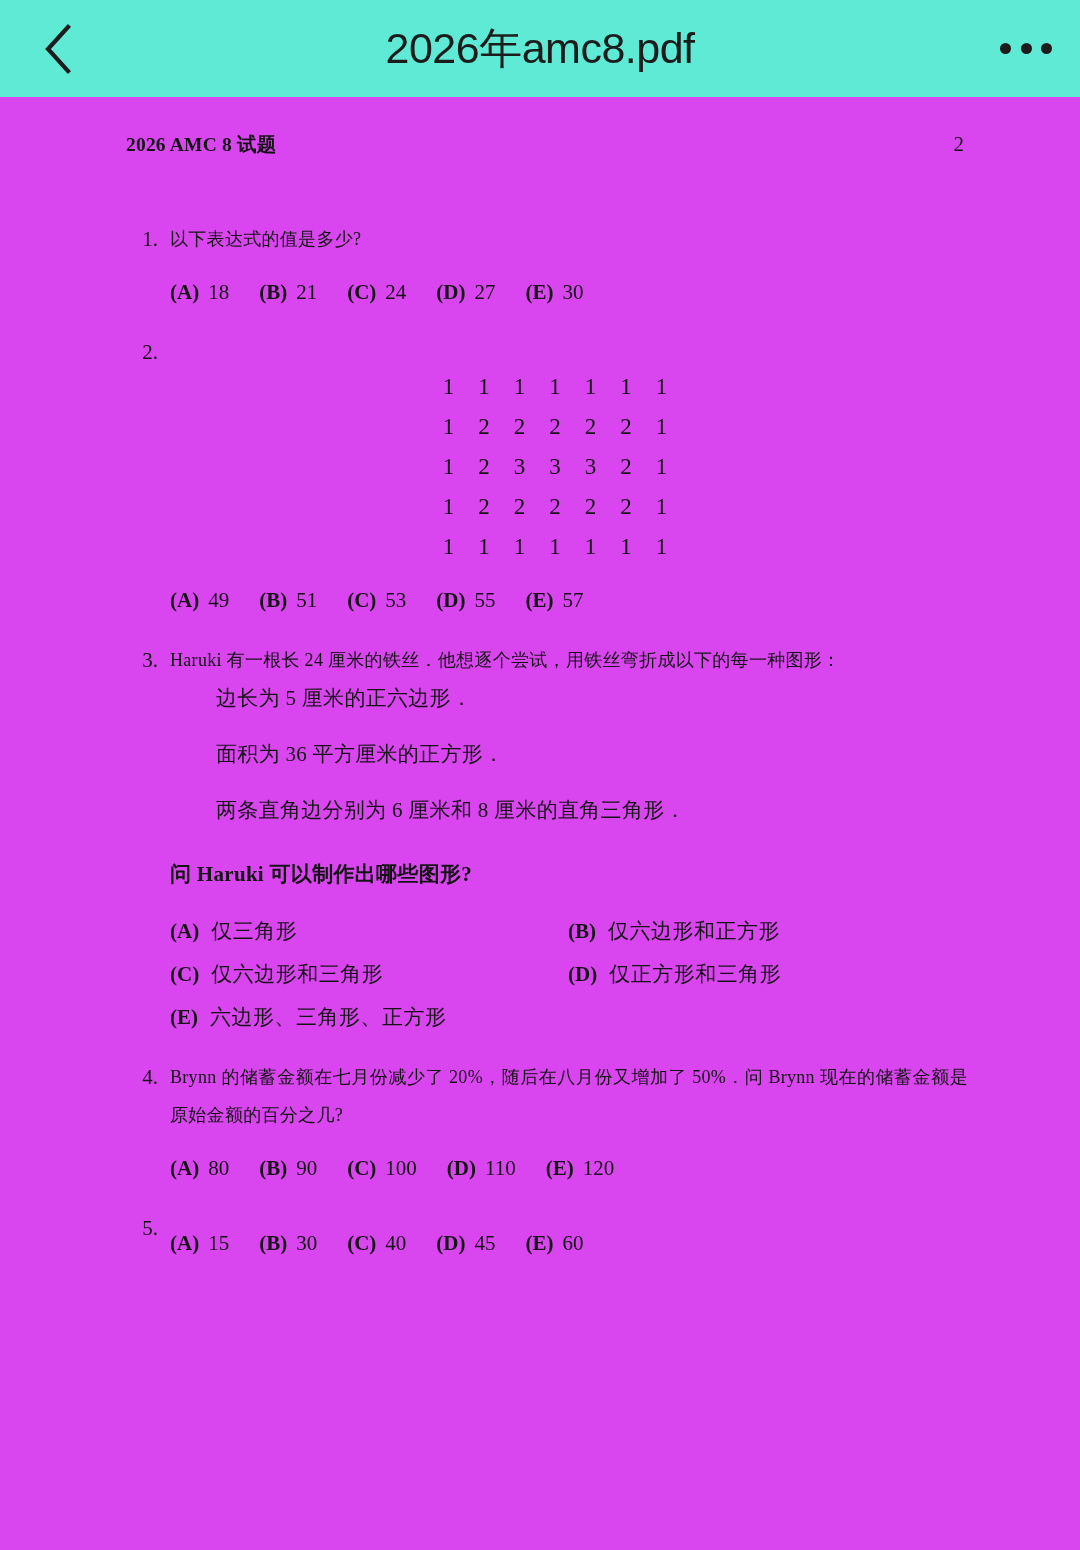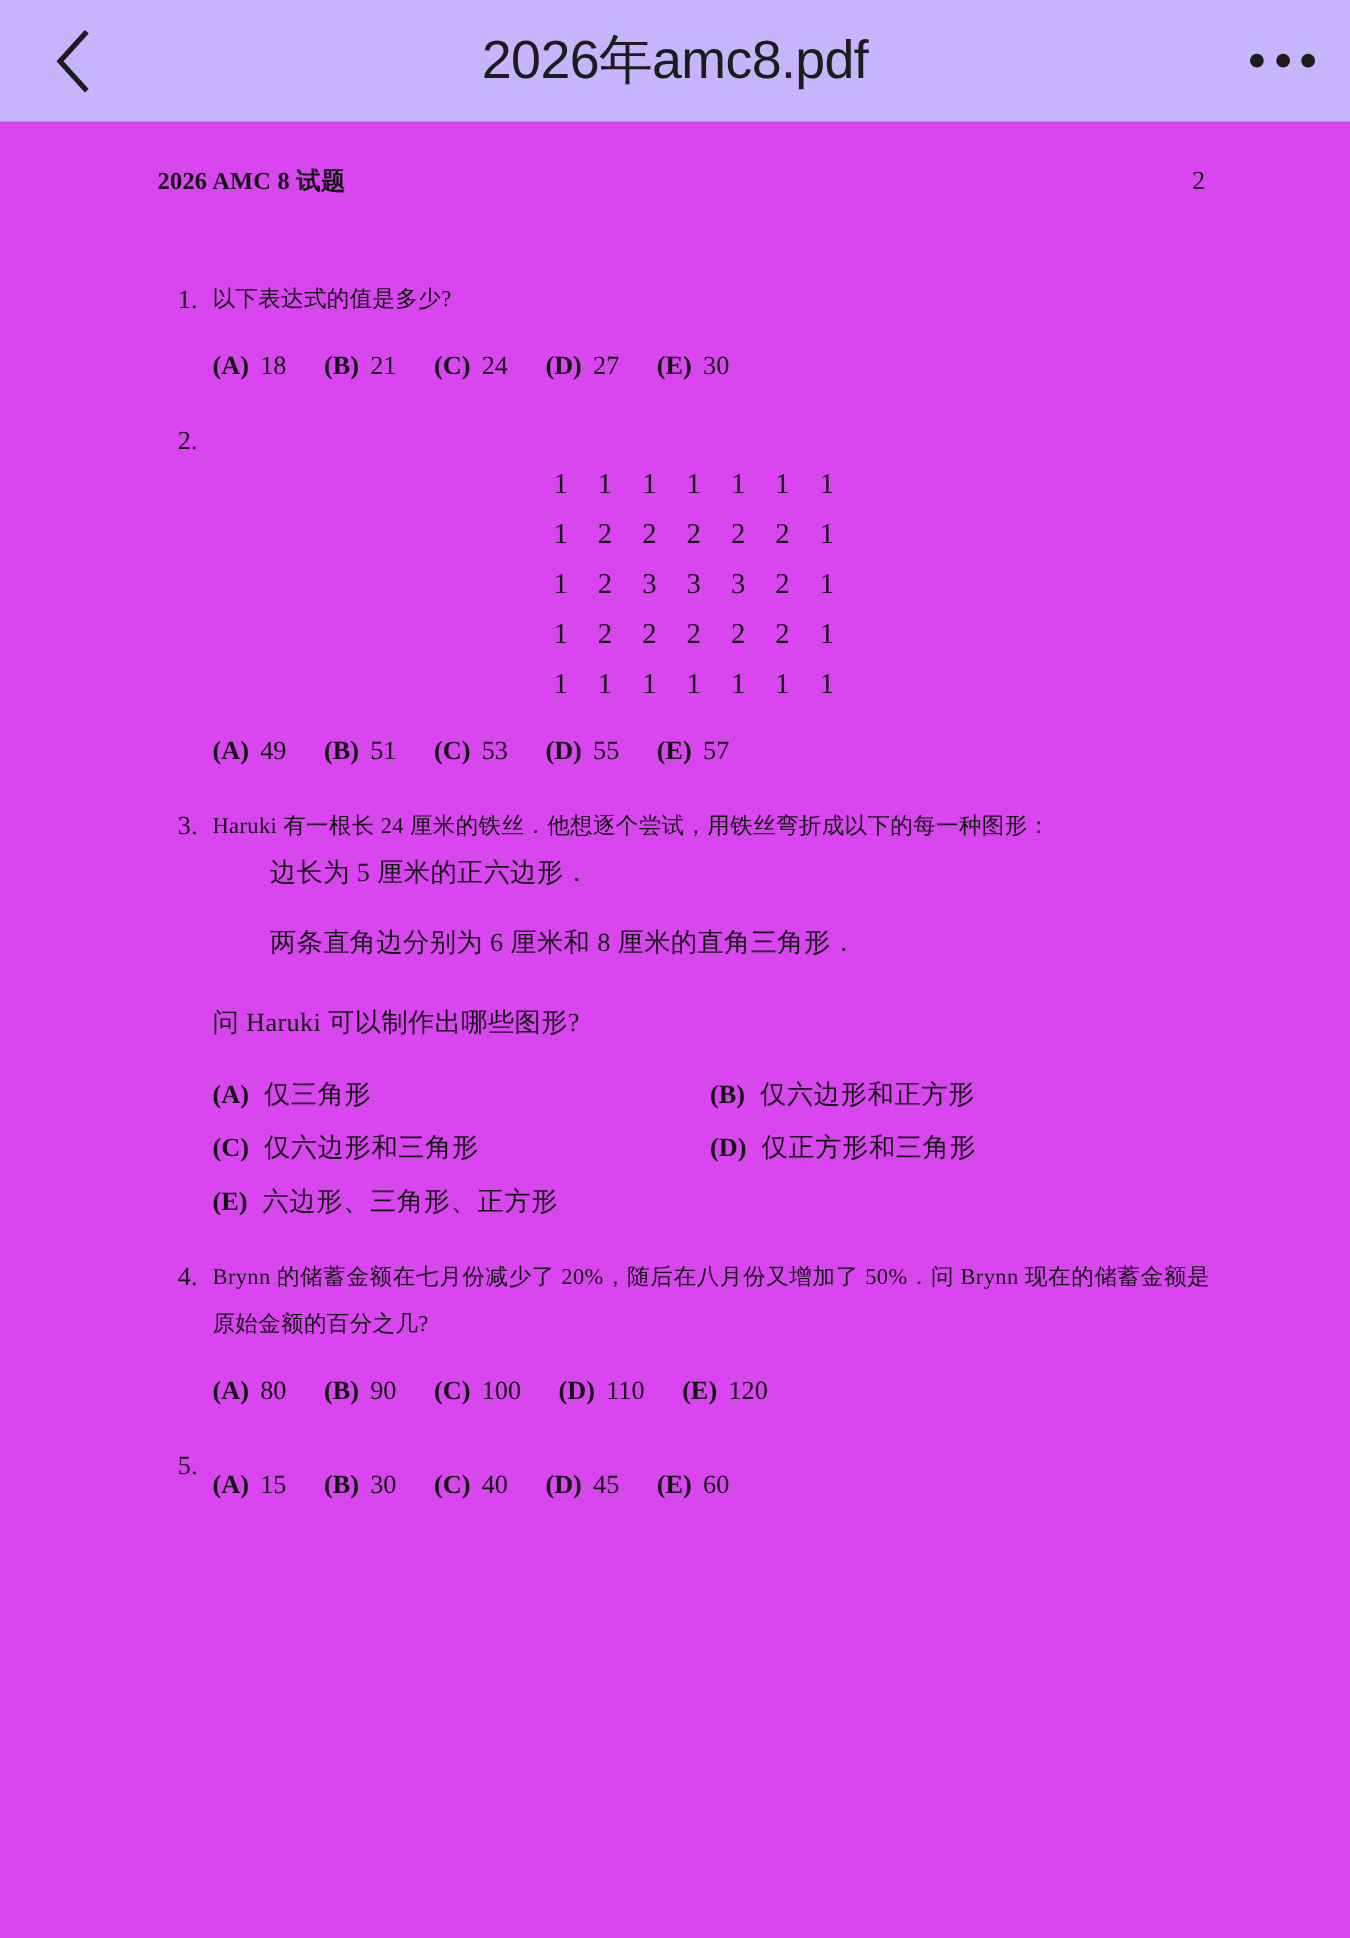--- a/index.html
+++ b/index.html
@@ -10,21 +10,21 @@
     background: #ffffff;
     font-family: "Liberation Serif", "DejaVu Serif", serif;
     -webkit-font-smoothing: antialiased;
   }
 
   
   .appbar {
     position: relative;
     width: 1080px;
     height: 97px;
-    background: #c4b5fd;
+    background: #5eead4;
     display: flex;
     align-items: center;
   }
 
   .back-btn {
     position: absolute;
     left: 30px;
     top: 50%;
     transform: translateY(-50%);
     width: 56px;
@@ -161,20 +161,21 @@
     letter-spacing: 0.3px;
     margin-left: 46px;
   }
   .subline.first { }
   .subline + .subline { margin-top: 18px; }
   .tail-q {
     font-size: 21px;
     line-height: 38px;
     letter-spacing: 0.3px;
     margin-top: 26px;
+    font-weight: bold;
   }
 
   
   .choices-inline {
     margin-top: 24px;
     display: flex;
     align-items: baseline;
     font-size: 21px;
     line-height: 1;
   }
@@ -349,20 +350,21 @@
         </div>
       </div>
     </div>
 
     <div class="problem">
       <div class="p-num">3.</div>
       <div class="p-body">
         <div class="stem">Haruki 有一根长 24 厘米的铁丝．他想逐个尝试，用铁丝弯折成以下的每一种图形：</div>
 
         <div class="subline first">边长为 5 厘米的正六边形．</div>
+        <div class="subline">面积为 36 平方厘米的正方形．</div>
         <div class="subline">两条直角边分别为 6 厘米和 8 厘米的直角三角形．</div>
 
         <div class="tail-q">问 Haruki 可以制作出哪些图形?</div>
 
         <div class="choices-grid">
           <span class="choice">
             <span class="lbl">(A)</span>
             <span class="val">仅三角形</span>
           </span>
           <span class="choice">

